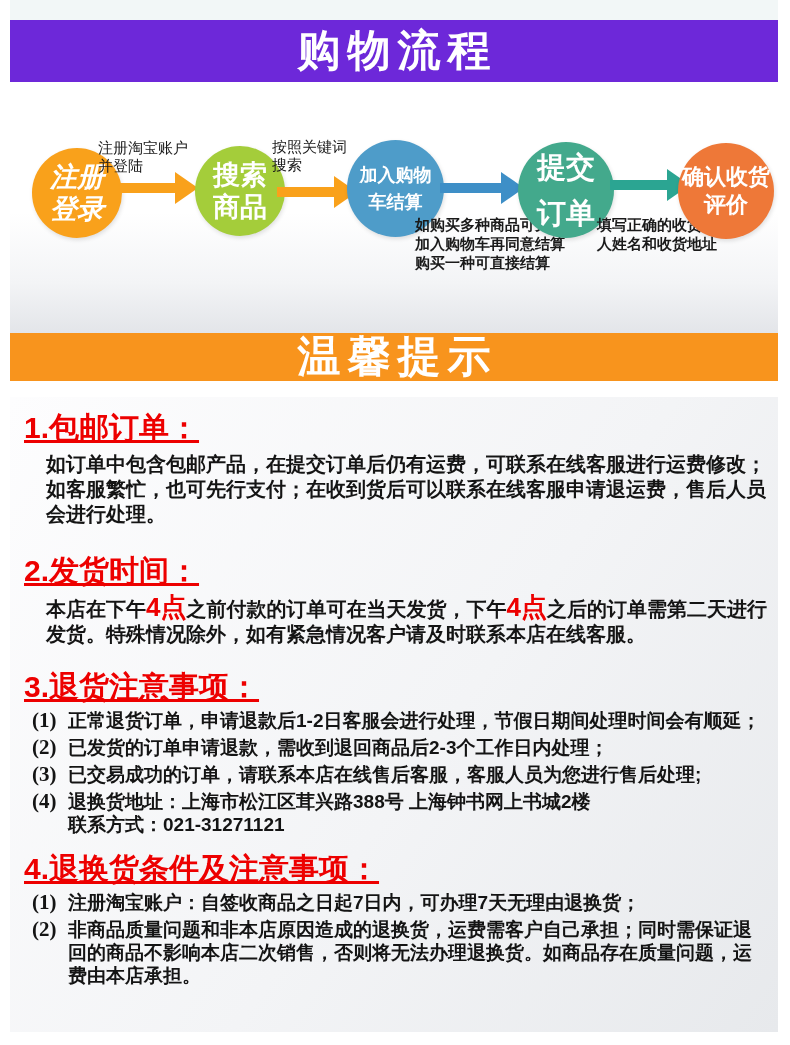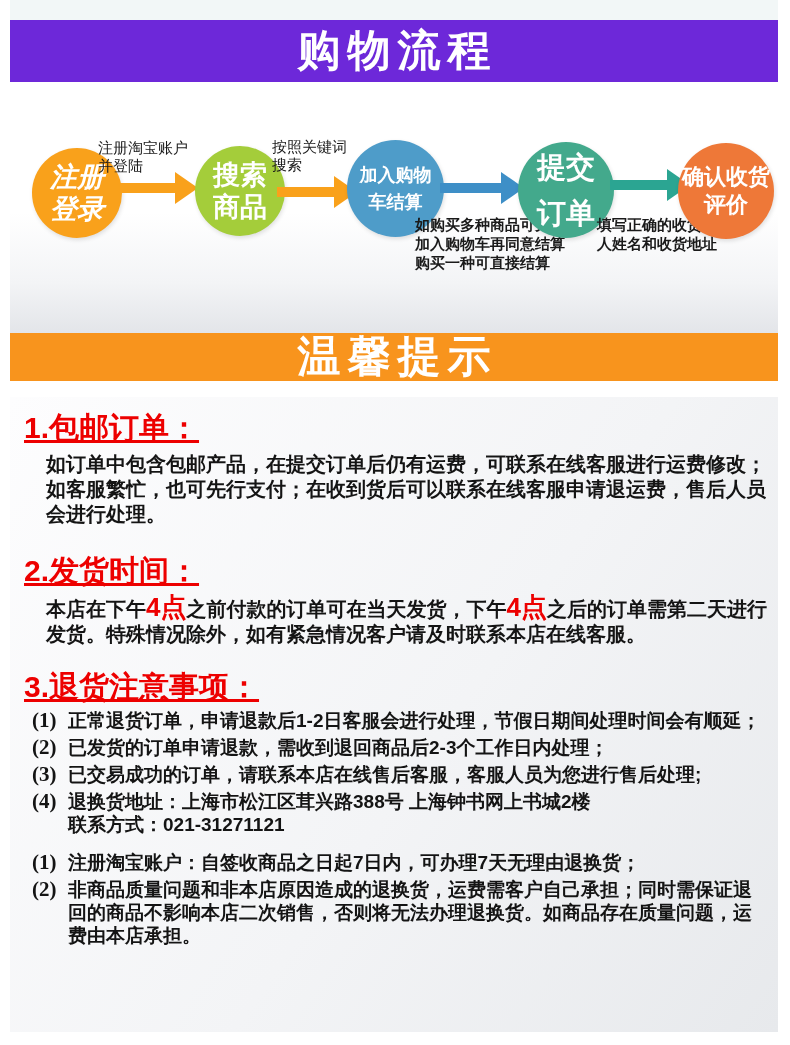--- a/index.html
+++ b/index.html
@@ -161,20 +161,21 @@
         </div>
         <div class="item">
           <span class="num">(4)</span>
           <span class="itext">退换货地址：上海市松江区茸兴路388号 上海钟书网上书城2楼
 联系方式：021-31271121</span>
         </div>
       </div>
     </div>
 
     <div class="sec sec4">
+      <h2 style="color: rgb(237, 0, 0);">4.退换货条件及注意事项：</h2>
       <div class="items">
         <div class="item">
           <span class="num">(1)</span>
           <span class="itext">注册淘宝账户：自签收商品之日起7日内，可办理7天无理由退换货；</span>
         </div>
         <div class="item">
           <span class="num">(2)</span>
           <span class="itext">非商品质量问题和非本店原因造成的退换货，运费需客户自己承担；同时需保证退回的商品不影响本店二次销售，否则将无法办理退换货。如商品存在质量问题，运费由本店承担。</span>
         </div>
       </div>

